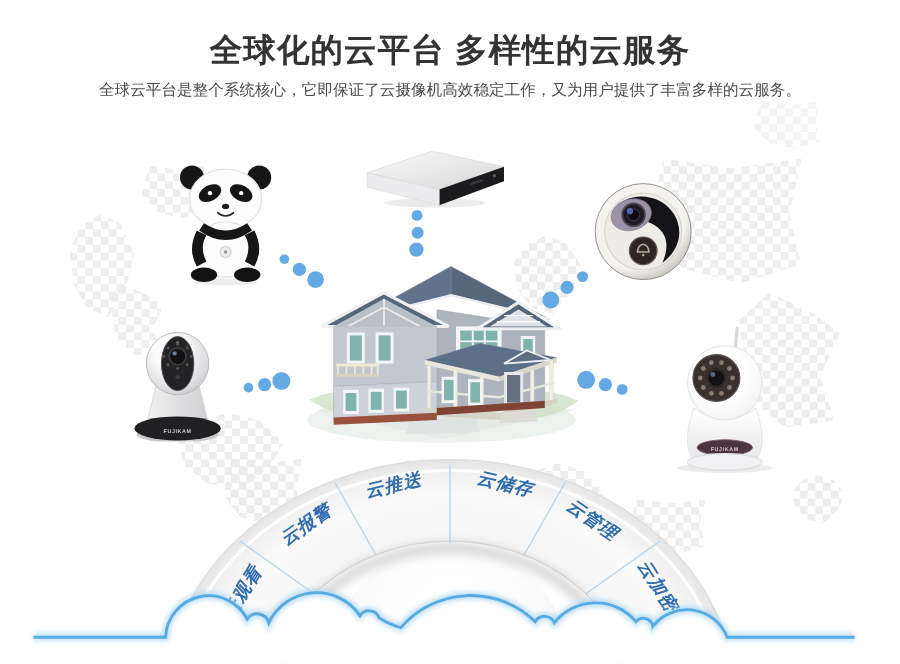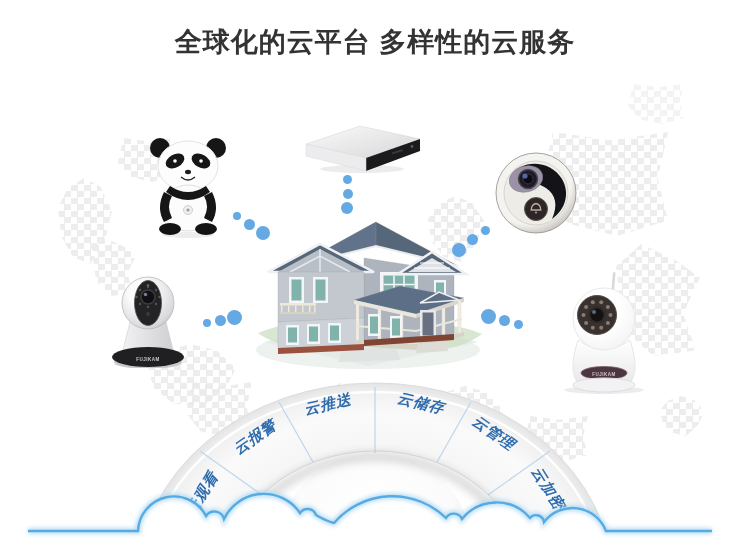--- a/index.html
+++ b/index.html
@@ -28,20 +28,21 @@
   .arch-label{font-family:"Liberation Serif","Liberation Sans",serif;font-weight:700;font-style:italic;
               font-size:15px;letter-spacing:1px;fill:var(--arch-label-blue,#2f6cae);}
   .brand-txt{font-family:"Liberation Sans",sans-serif;font-weight:700;letter-spacing:.5px;}
 </style>
 </head>
 <body>
 
 <div class="stage">
 
   <h1 class="title">全球化的云平台 多样性的云服务</h1>
+  <p class="subtitle">全球云平台是整个系统核心，它即保证了云摄像机高效稳定工作，又为用户提供了丰富多样的云服务。</p>
 
   <div class="map">
     <div class="pix blobA" style="left:58px;top:178px;width:54px;height:86px"></div>
     <div class="pix blobB" style="left:118px;top:138px;width:56px;height:44px"></div>
     <div class="pix blobC" style="left:92px;top:238px;width:44px;height:58px"></div>
     <div class="pix blobA" style="left:148px;top:344px;width:88px;height:64px"></div>
     <div class="pix blobB" style="left:186px;top:382px;width:66px;height:56px"></div>
     <div class="pix blobC" style="left:296px;top:250px;width:44px;height:40px"></div>
     <div class="pix blobA" style="left:428px;top:196px;width:56px;height:66px"></div>
     <div class="pix blobB" style="left:540px;top:132px;width:128px;height:104px"></div>

